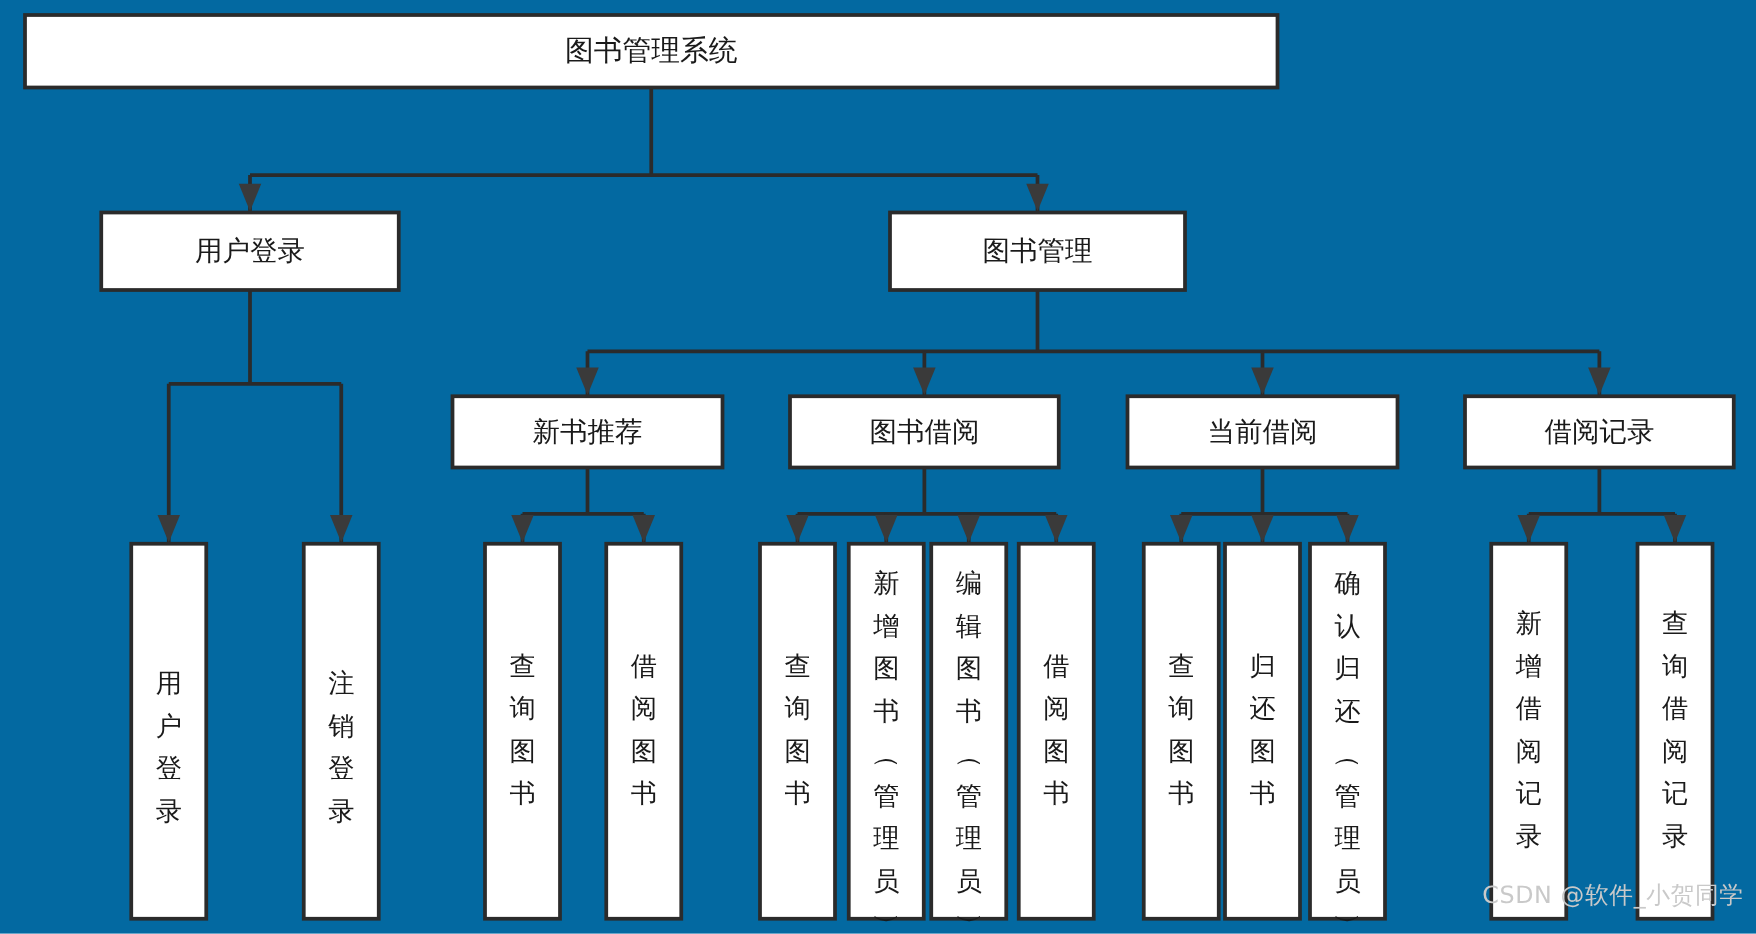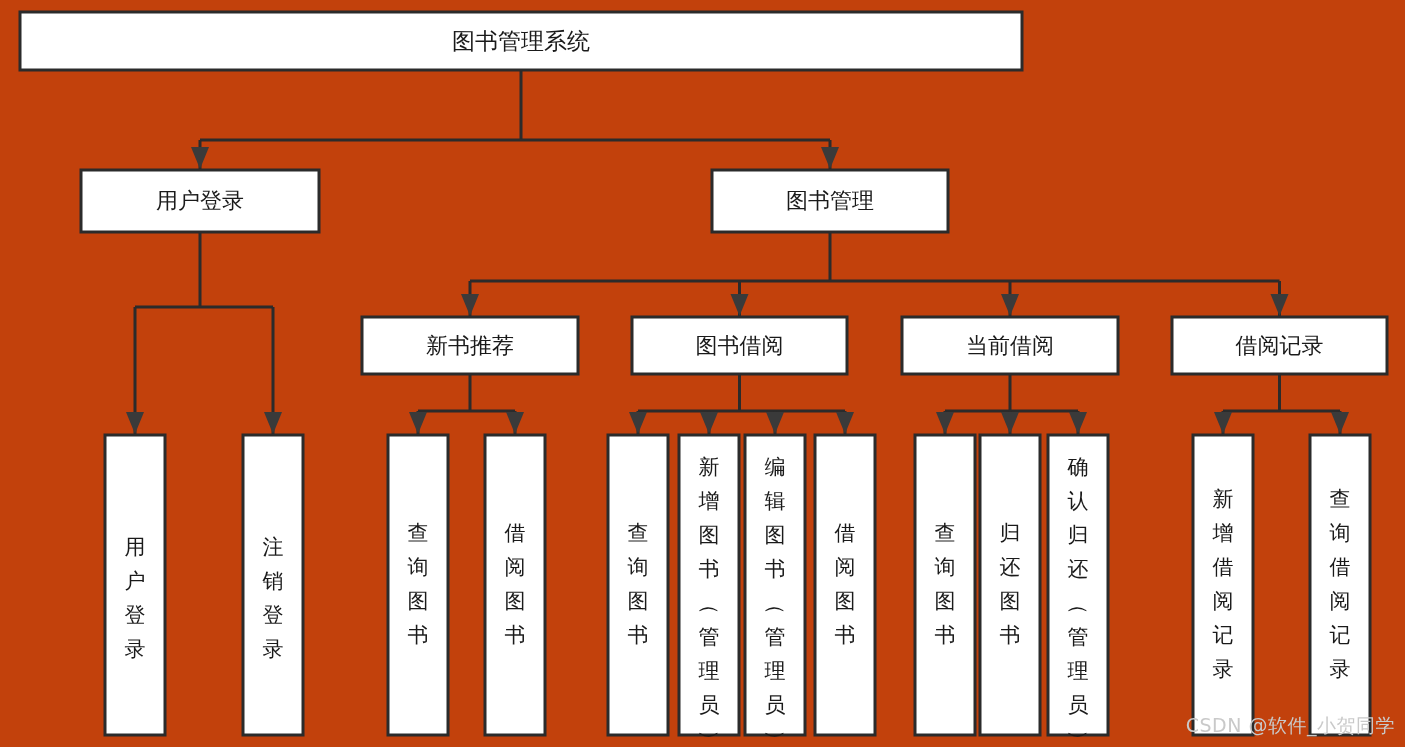--- a/index.html
+++ b/index.html
@@ -4,21 +4,21 @@
 <style>
   html, body {
     margin: 0;
     padding: 0;
     background: #ffffff;
   }
   #canvas {
     position: relative;
     width: 1405px;
     height: 747px;
-    background: #c2410c;
+    background: #0369a1;
     font-family: "DejaVu Sans", "Liberation Sans", sans-serif;
     overflow: hidden;
   }
   svg#diagram {
     position: absolute;
     left: 0;
     top: 0;
     width: 1405px;
     height: 747px;
   }
@@ -48,21 +48,21 @@
   }
   .leaf-label {
     fill: #1a1a1a;
     font-family: "DejaVu Sans", "Liberation Sans", sans-serif;
     font-size: 21px;
     text-anchor: middle;
   }
   .watermark {
     position: absolute;
     right: 10px;
-    bottom: 8px;
+    bottom: 18px;
     color: #c9c9c9;
     font-size: 19px;
     font-family: "DejaVu Sans", "Liberation Sans", sans-serif;
     letter-spacing: 0.5px;
     user-select: none;
     white-space: nowrap;
   }
 </style>
 </head>
 <body>

